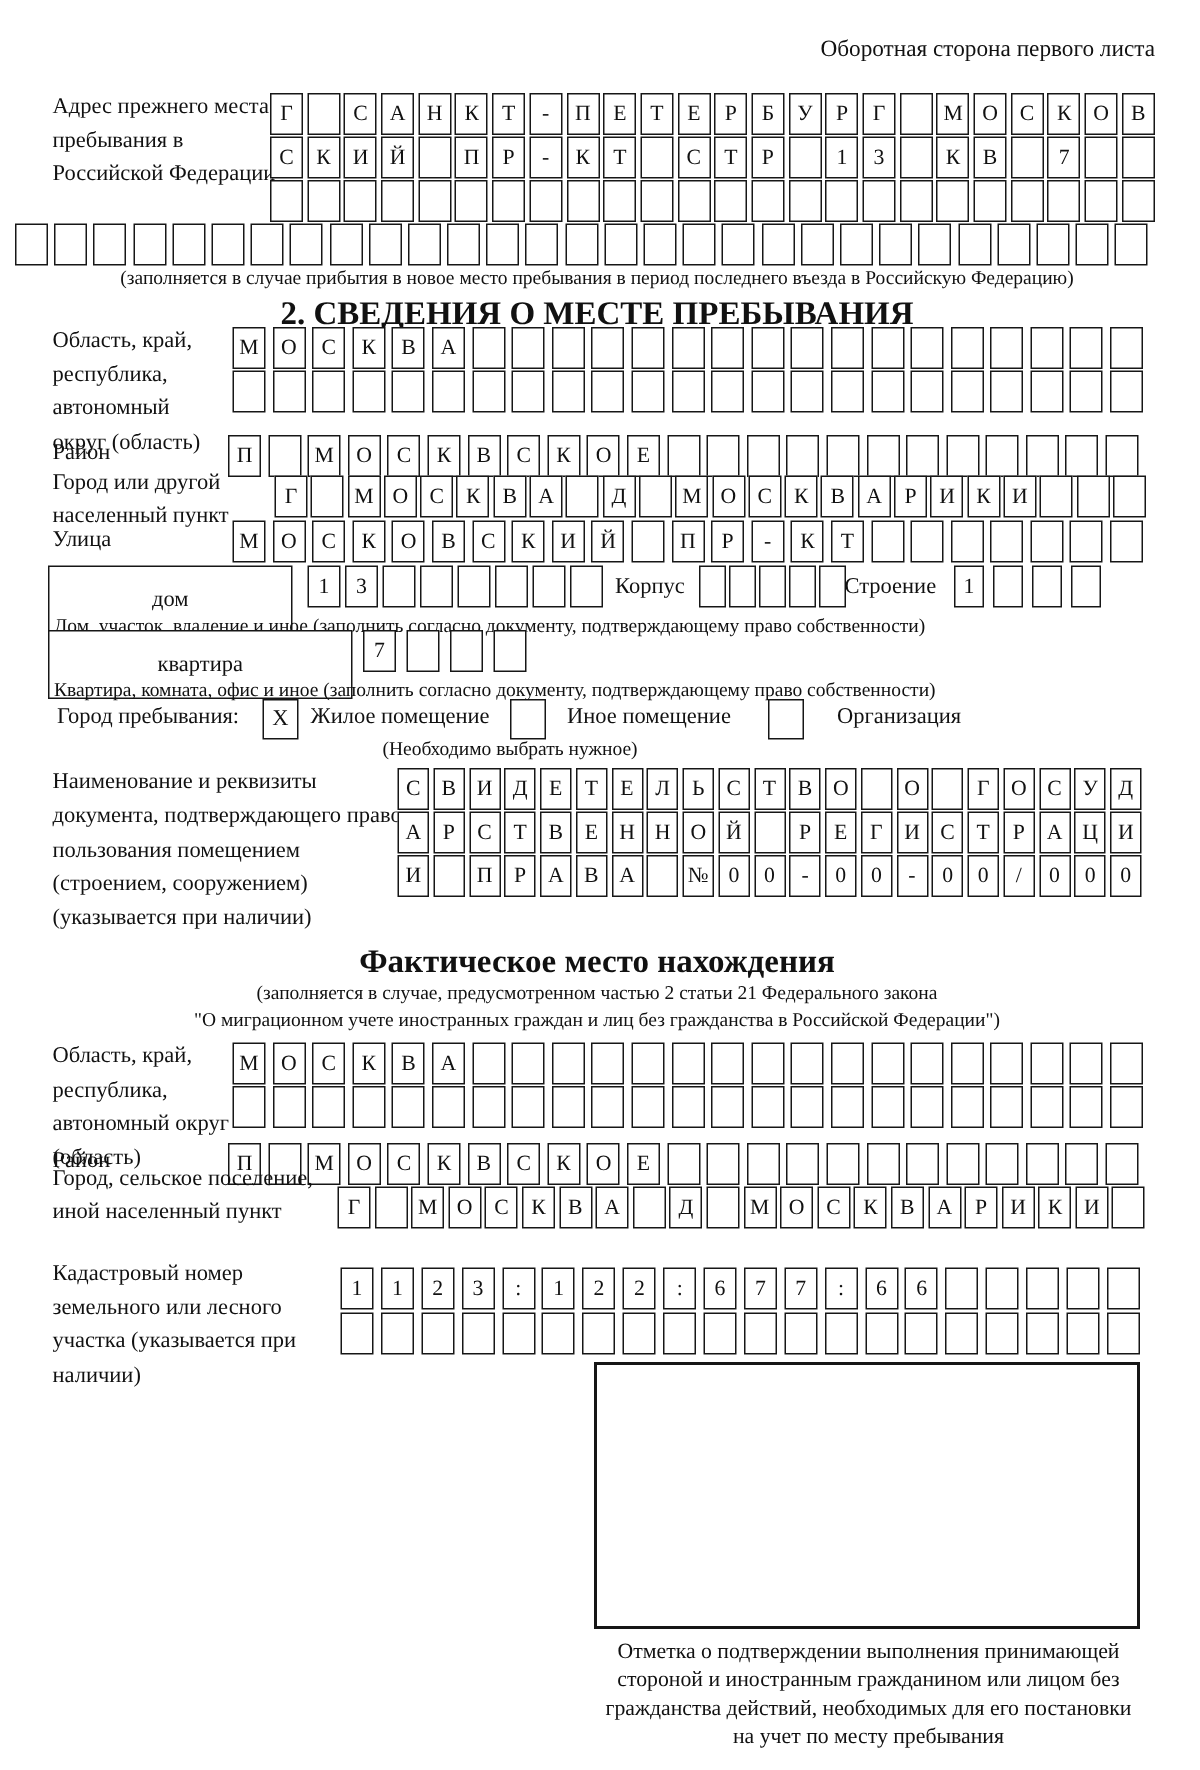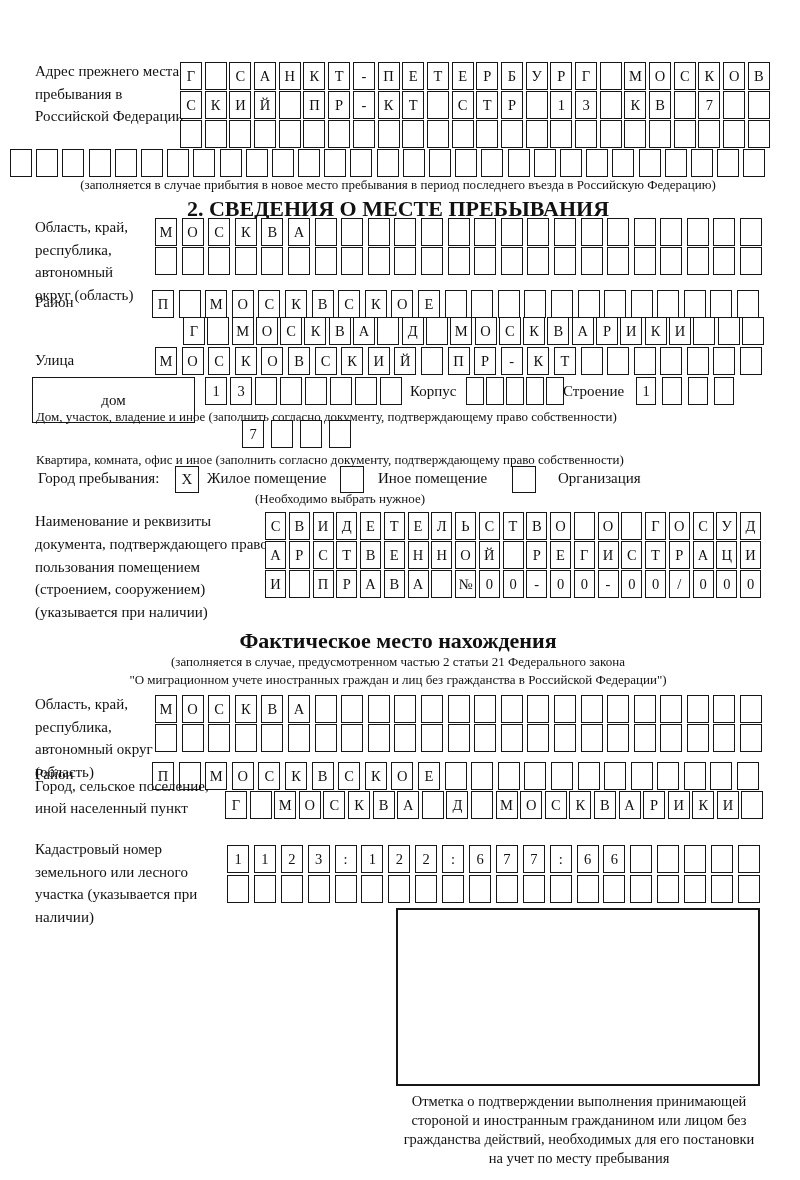--- a/index.html
+++ b/index.html
@@ -24,20 +24,21 @@
        display:flex;align-items:center;justify-content:center;font-size:15px;background:#fff;}
   .stamp-box{position:absolute;left:396px;top:908px;width:364px;height:178px;
              border:2px solid #161616;background:#fff;box-sizing:border-box;}
   .hnote{position:absolute;right:30px;top:24px;font-size:15.5px;}
 </style>
 </head>
 <body>
 
 <div id="page">
 
+  <div class="hnote">Оборотная сторона первого листа</div>
 
   <div class="lbl" style="left:35px;top:60px;width:150px">Адрес прежнего места пребывания в Российской Федерации</div>
   <div class="cr gA" style="left:180px;top:62px">
       <span class="cell">Г</span>
       <span class="cell"></span>
       <span class="cell">С</span>
       <span class="cell">А</span>
       <span class="cell">Н</span>
       <span class="cell">К</span>
       <span class="cell">Т</span>
@@ -218,20 +219,21 @@
       <span class="cell"></span>
       <span class="cell"></span>
       <span class="cell"></span>
       <span class="cell"></span>
       <span class="cell"></span>
       <span class="cell"></span>
       <span class="cell"></span>
       <span class="cell"></span>
     </div>
 
+  <div class="lbl" style="left:35px;top:312px;width:145px;line-height:1.45">Город или другой населенный пункт</div>
   <div class="cr gD" style="left:183px;top:317px">
       <span class="cell">Г</span>
       <span class="cell"></span>
       <span class="cell">М</span>
       <span class="cell">О</span>
       <span class="cell">С</span>
       <span class="cell">К</span>
       <span class="cell">В</span>
       <span class="cell">А</span>
       <span class="cell"></span>
@@ -300,20 +302,21 @@
     </div>
   <div class="lbl" style="left:563px;top:380px">Строение</div>
   <div class="cr gS cw20" style="left:636px;top:377px">
       <span class="cell">1</span>
       <span class="cell"></span>
       <span class="cell"></span>
       <span class="cell"></span>
     </div>
   <div class="note" style="left:36px;top:409px">Дом, участок, владение и иное (заполнить согласно документу, подтверждающему право собственности)</div>
 
+  <div class="plate" style="left:32px;top:420px;width:203px">квартира</div>
   <div class="cr gAp" style="left:242px;top:420px">
       <span class="cell">7</span>
       <span class="cell"></span>
       <span class="cell"></span>
       <span class="cell"></span>
     </div>
   <div class="note" style="left:36px;top:452px">Квартира, комната, офис и иное (заполнить согласно документу, подтверждающему право собственности)</div>
 
   <div class="lbl" style="left:38px;top:467px">Город пребывания:</div>
   <div class="chk" style="left:175px;top:466px">X</div>

